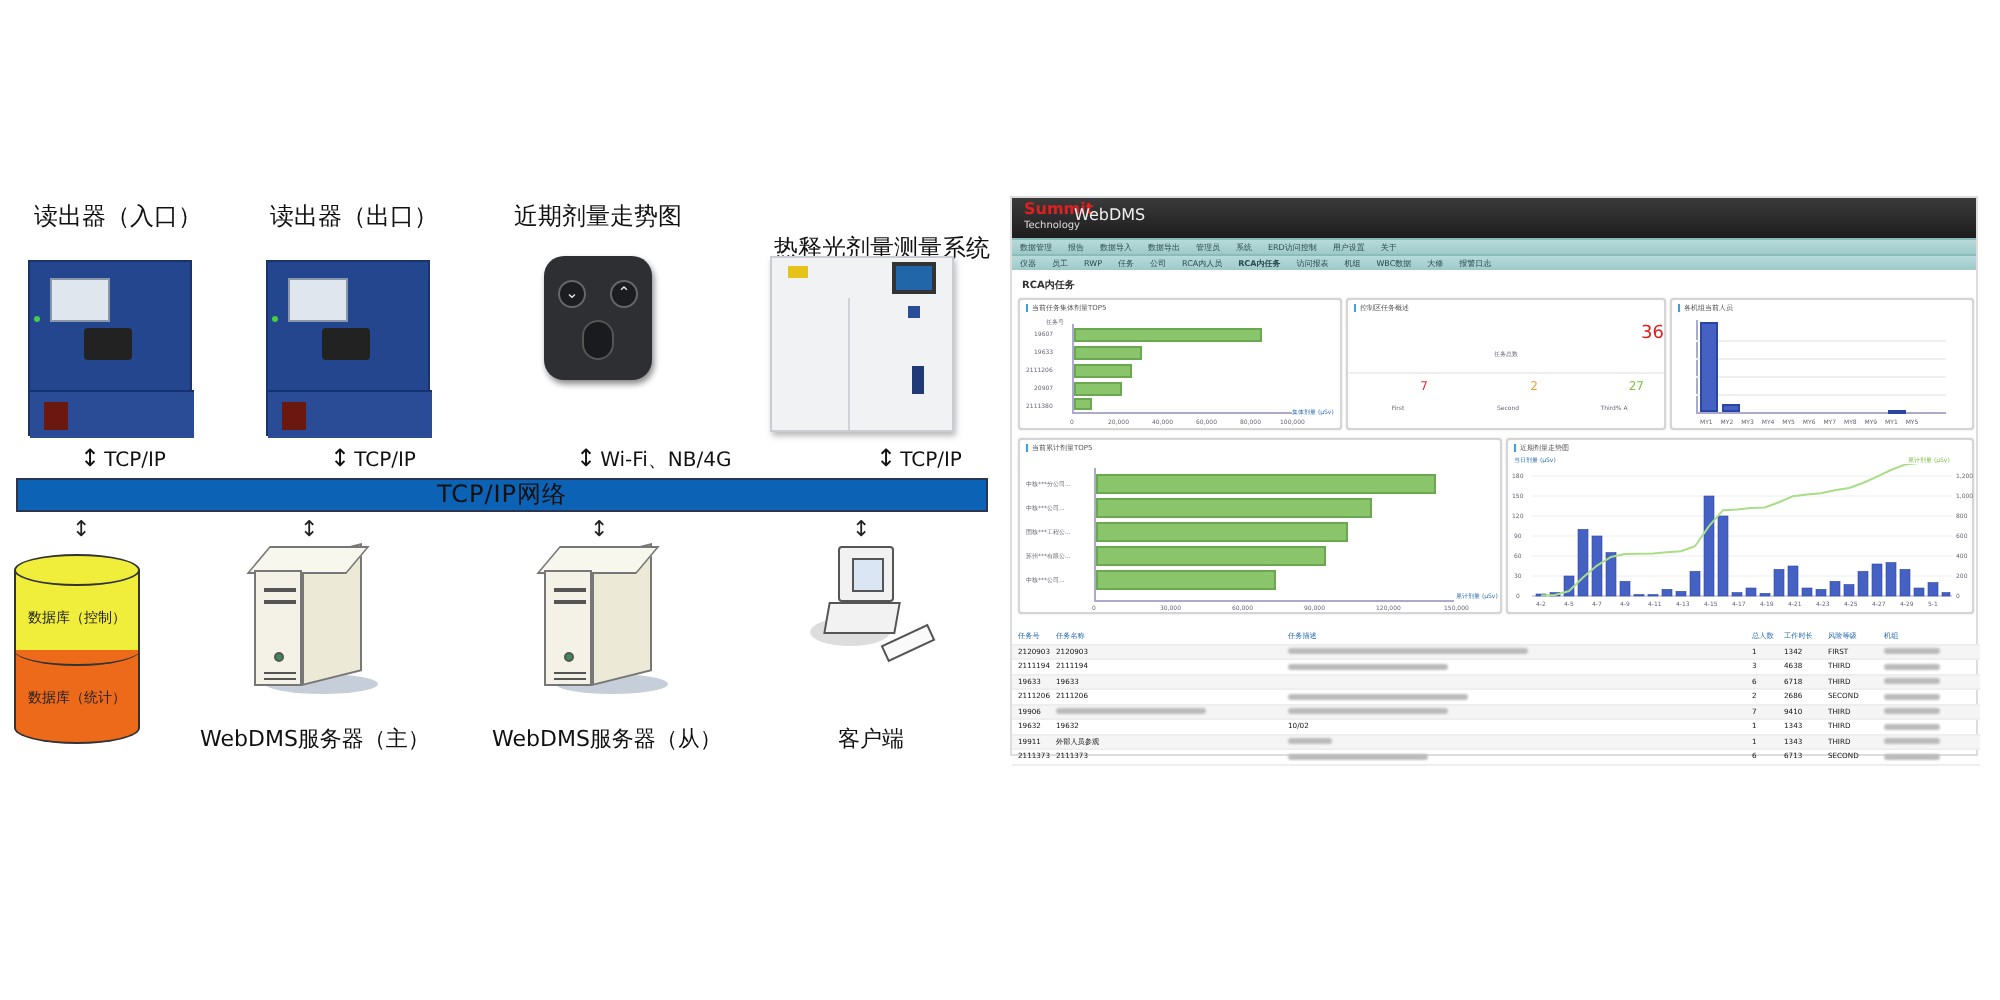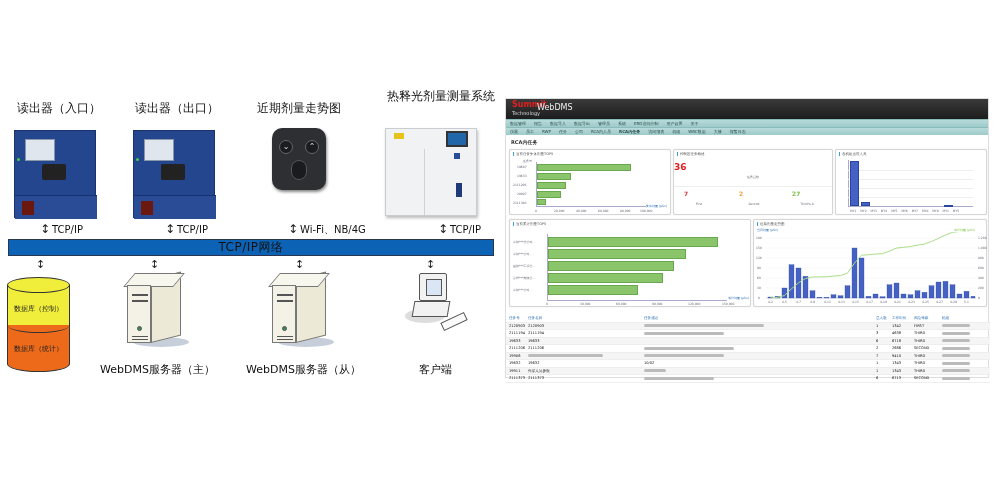--- a/index.html
+++ b/index.html
@@ -50,36 +50,36 @@
 .appname{position:absolute;left:31px;top:4px;font-size:8px;color:#eee}
 .nav{height:8px;background:linear-gradient(#b7dada,#9fcaca);border-top:1px solid #8abcbc;display:flex;gap:8px;padding-left:4px;align-items:center}
 .nav span{font-size:4px;color:#2b4b4b;white-space:nowrap}
 .pagettl{font-size:5px;color:#333;padding:4px 5px 3px;font-weight:bold}
 .panel{position:absolute;border:1px solid #d5d5d5;border-radius:2px;background:#fff;box-shadow:0 0 1px #ccc}
 .ptitle{position:absolute;left:3px;top:2px;font-size:3.5px;color:#555;border-left:1px solid #3aa0e0;padding-left:2px;white-space:nowrap}
 .hbar{position:absolute;height:7px;background:#8bc56b;border:1px solid #6aa84f}
 .vbar{position:absolute;background:#4561c4;border:1px solid #2b45a2}
 .gl{position:absolute;background:#eee}
 .tiny{position:absolute;font-size:3px;color:#667;white-space:nowrap}
-.big{position:absolute;font-size:9px;font-weight:bold;text-align:left}
+.big{position:absolute;font-size:9px;font-weight:normal;text-align:right}
 .tbl{position:absolute;left:0;top:216px;width:484px;font-size:3.6px}
 .tbl .r{display:flex;height:7.5px;align-items:center;border-bottom:1px solid #eee}
 .tbl .r:nth-child(even){background:#f5f5f5}
 .tbl .h{color:#2a6db5}
 .tbl .c1{width:22px;padding-left:3px}.tbl .c2{width:116px}.tbl .c3{width:232px}.tbl .c4{width:16px}.tbl .c5{width:22px}.tbl .c6{width:28px}.tbl .c7{flex:1}
 .blur{display:inline-block;height:3px;background:#bbb;border-radius:2px;filter:blur(.6px);vertical-align:middle}
 </style>
 </head>
 <body>
 
 <div>
   <div class="dev-title" style="left:17px;top:100px">读出器（入口）</div>
   <div class="dev-title" style="left:135px;top:100px">读出器（出口）</div>
   <div class="dev-title" style="left:257px;top:100px">近期剂量走势图</div>
-  <div class="dev-title" style="left:387px;top:88px">热释光剂量测量系统</div>
+  <div class="dev-title" style="left:387px;top:116px">热释光剂量测量系统</div>
 
   <div class="reader" style="left:14px;top:130px;height:88px">
     <div class="scr"></div>
       <div class="led"></div>
       <div class="slot"></div>
       <div class="lower"></div>
       <div class="warn"></div>
   </div>
   <div class="reader" style="left:133px;top:130px;height:88px">
     <div class="scr"></div>

